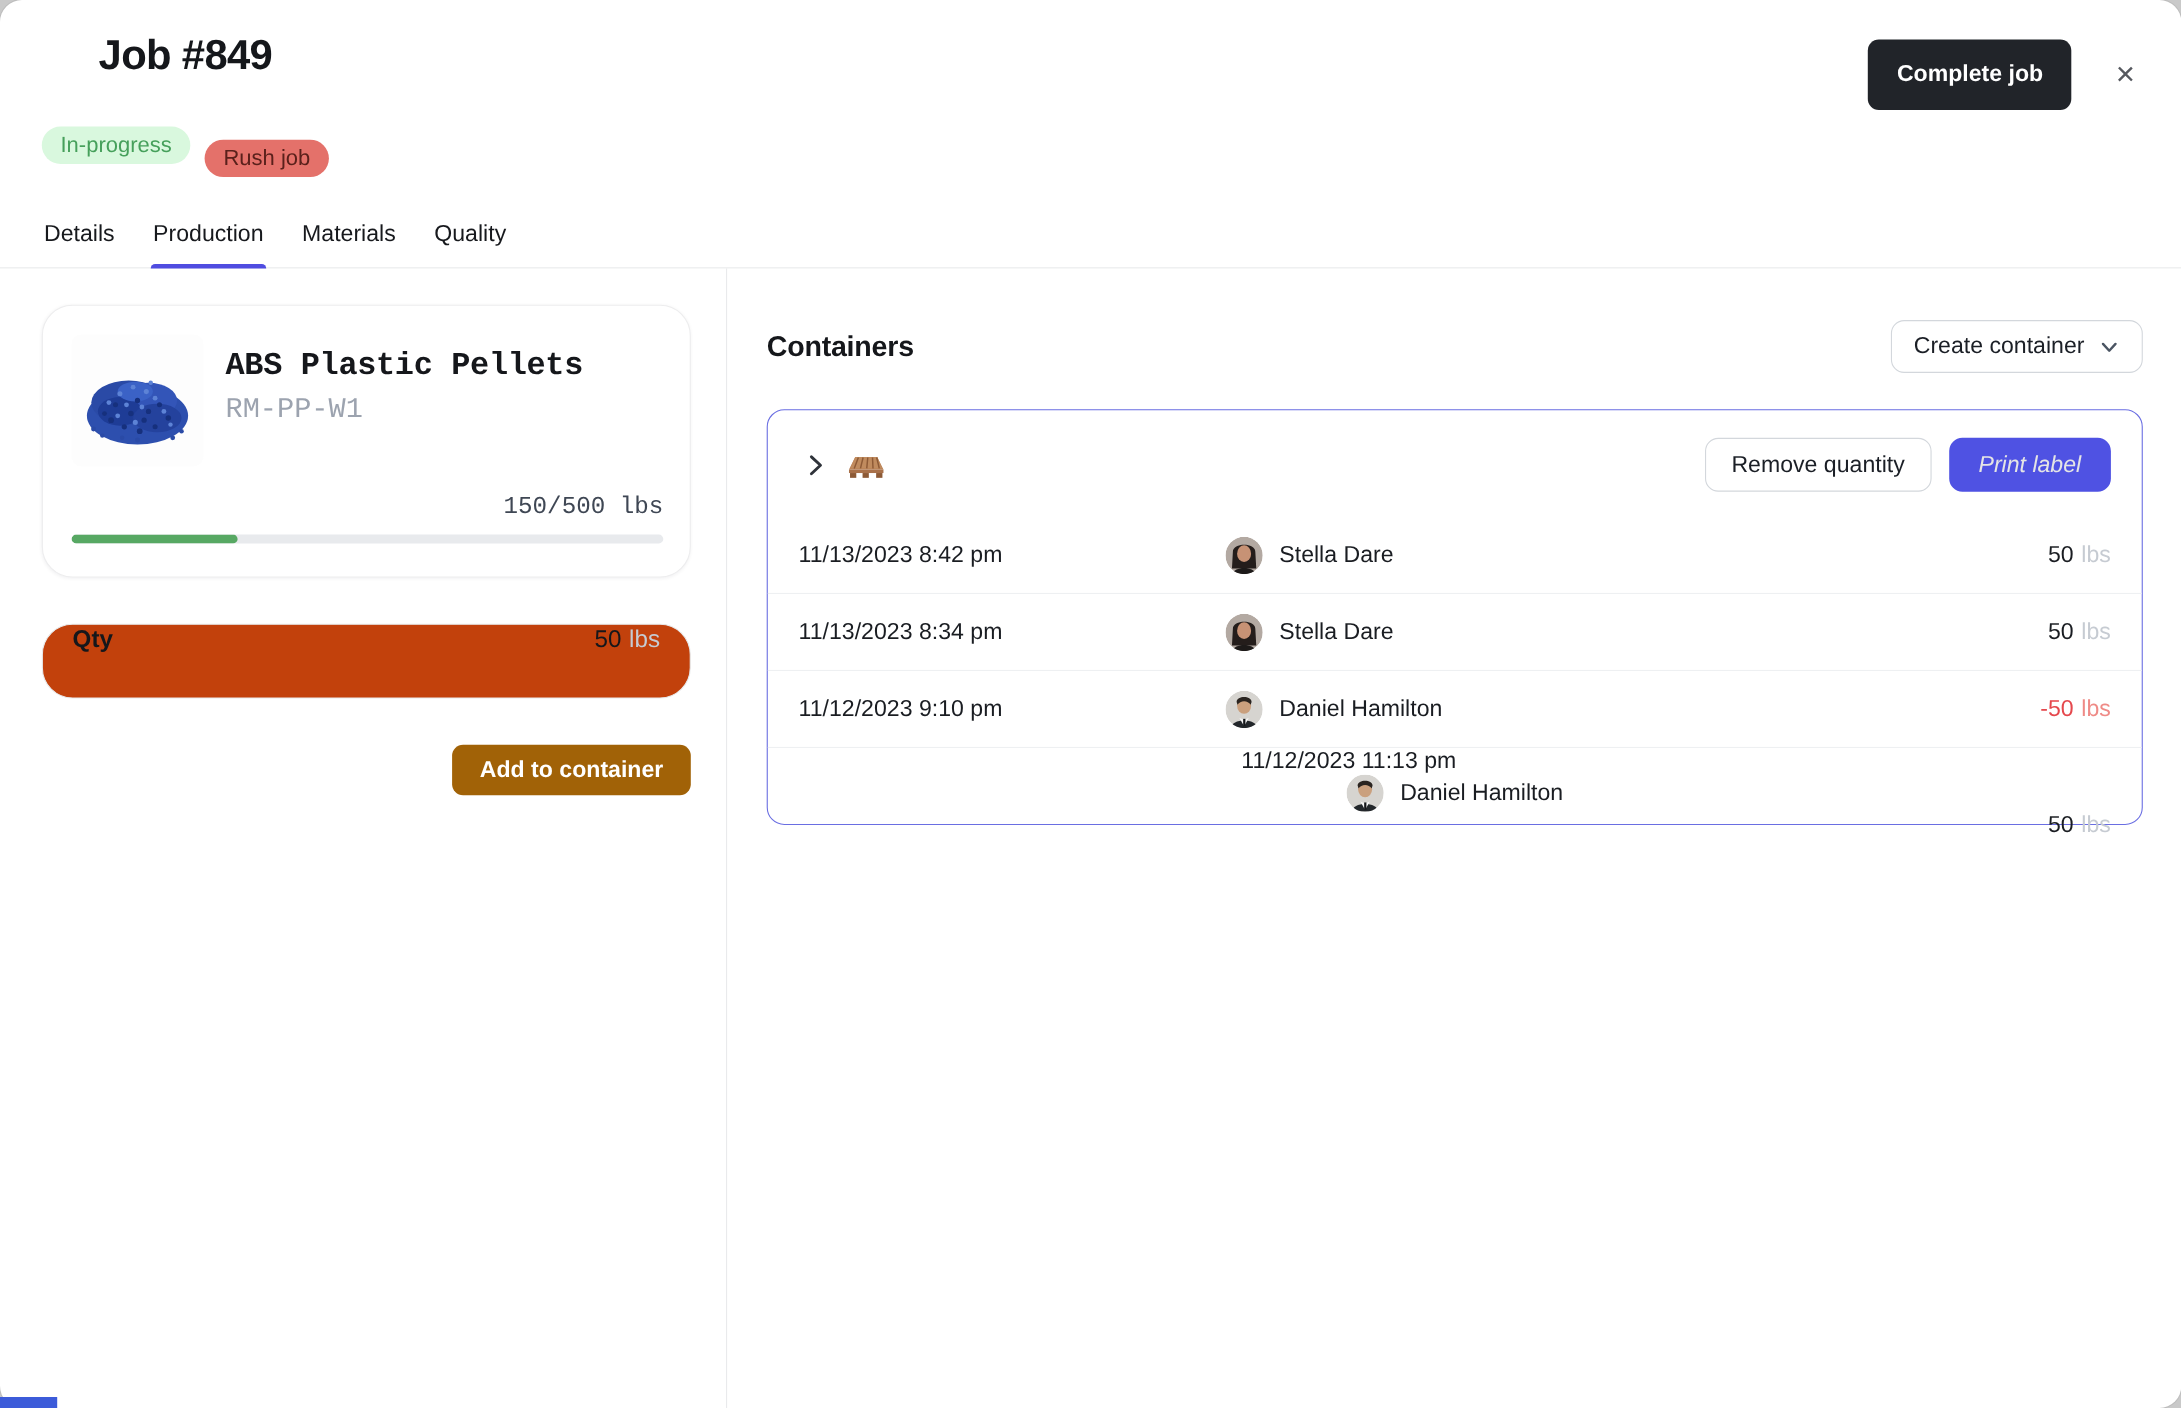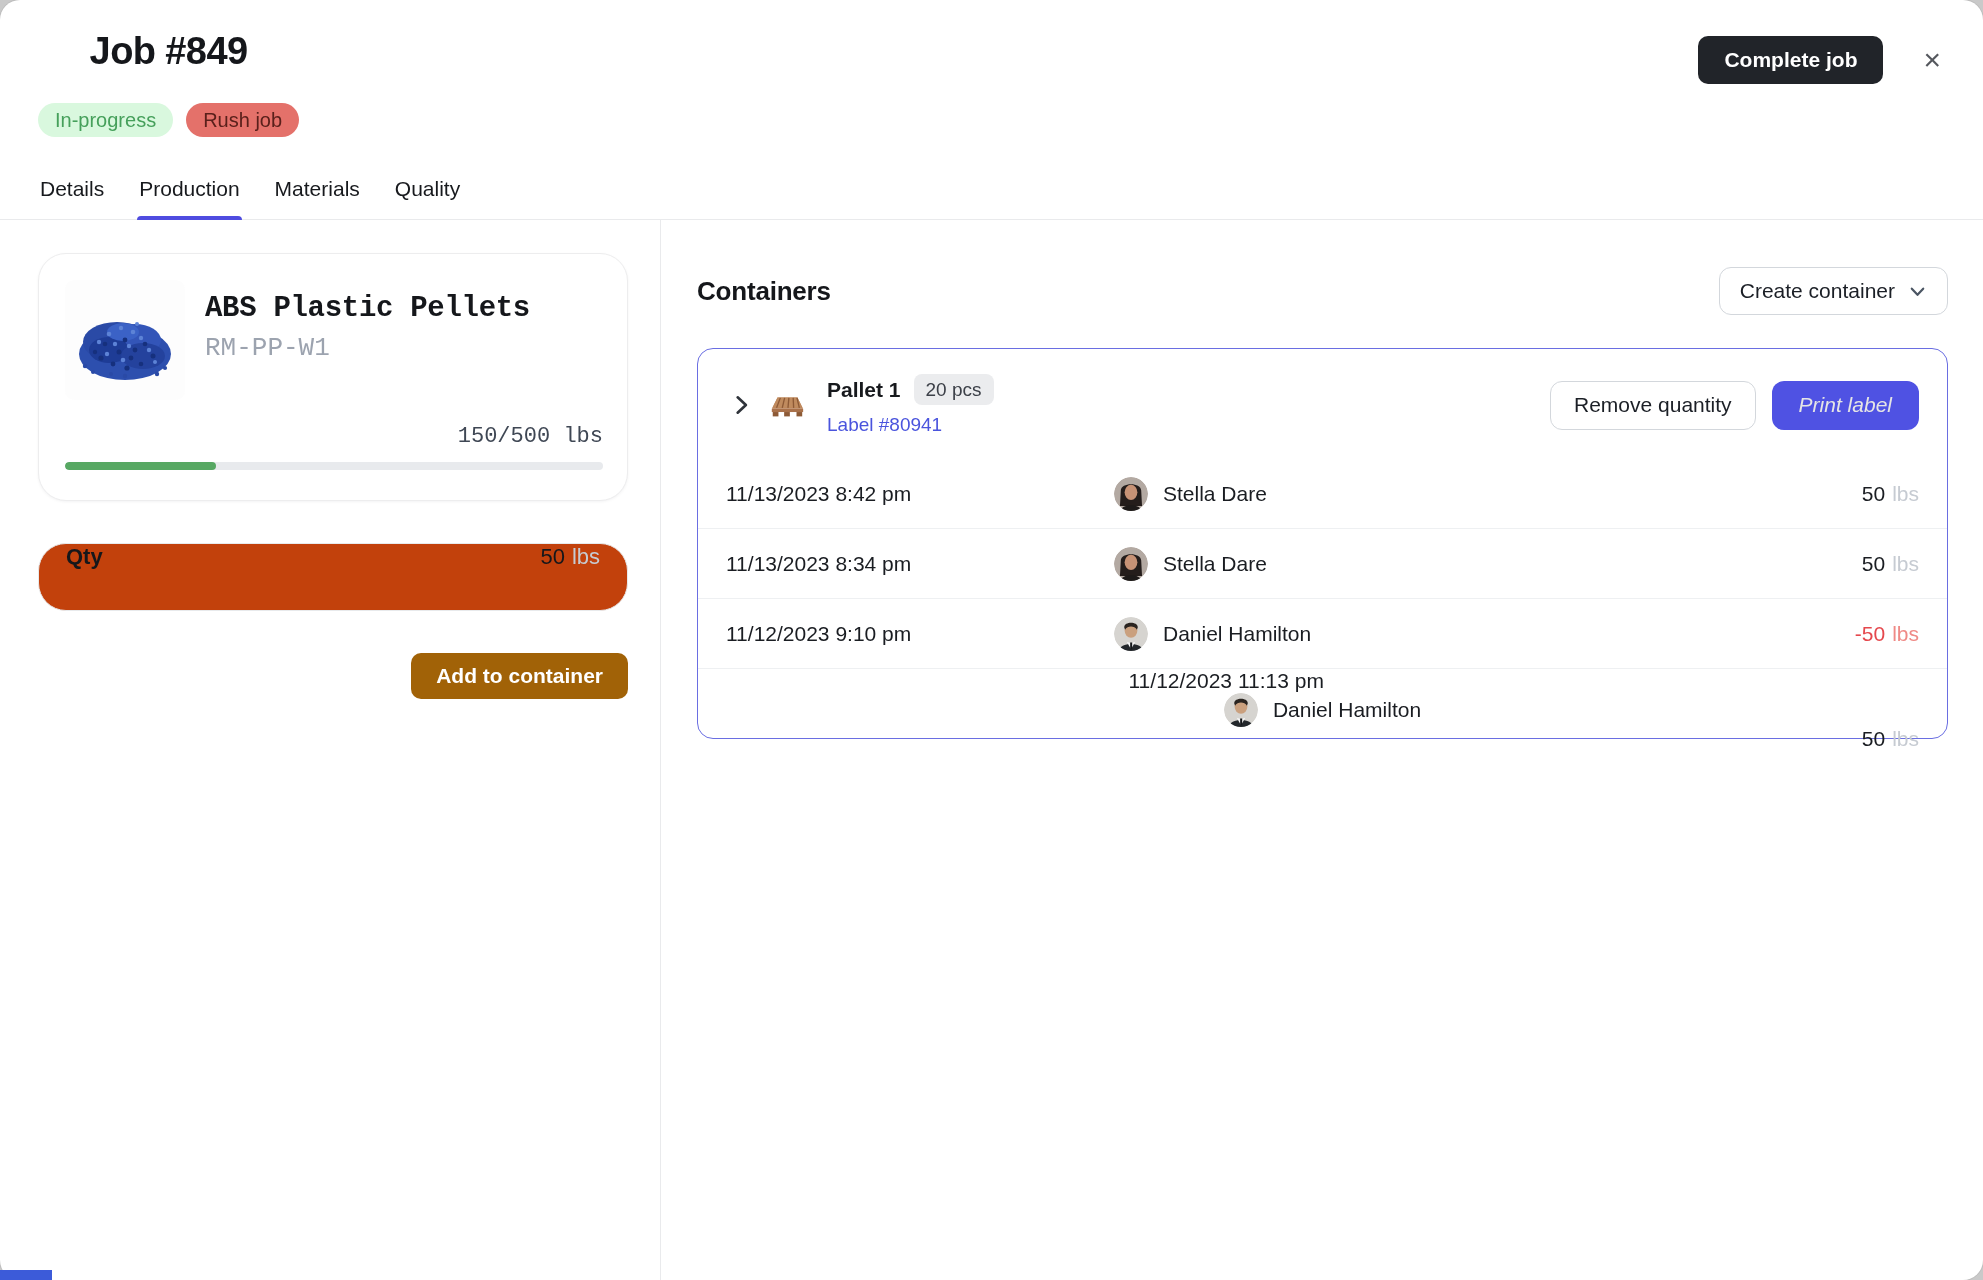--- a/index.html
+++ b/index.html
@@ -15,24 +15,24 @@
   }
   .bottom-accent{position:absolute;left:0;bottom:0;width:52px;height:10px;background:#3c5bd9;z-index:5;}
 
   
   .hdr{display:flex;align-items:flex-start;padding:30px 42px 0 38px;}
   .hdr-left{display:flex;align-items:center;gap:26px;flex-direction:column;}
   .job-title{font-size:38px;font-weight:700;color:#15171b;letter-spacing:-.6px;}
   .badges{display:flex;gap:13px;margin-top:4px;align-items:center;}
   .badge{font-size:20px;font-weight:500;border-radius:999px;padding:7px 17px;line-height:1;}
   .badge.green{background:#d9f8de;color:#46a05b;}
-  .badge.red{background:#e4716a;color:#5a201b;}
+  .badge.red{background:#e4716a;color:#5a201b;margin-top:24px;}
   .hdr-right{margin-left:auto;display:flex;align-items:center;gap:40px;margin-top:6px;}
   .btn{border:none;cursor:pointer;font-family:inherit;display:inline-flex;align-items:center;justify-content:center;}
-  .btn-dark{background:#212429;color:#fff;font-size:21px;font-weight:600;border-radius:10px;height:48px;padding:0 26px;}
+  .btn-dark{background:#212429;color:#fff;font-size:21px;font-weight:600;border-radius:10px;height:64px;padding:0 26px;}
   .close-x{font-size:30px;color:#55585e;line-height:1;cursor:pointer;font-weight:400;}
 
   
   .tabs{display:flex;gap:31px;padding:0 38px;margin-top:40px;border-bottom:1px solid #e9eaec;}
   .tab{position:relative;font-size:21px;color:#17191d;padding:0 2px 18px 2px;cursor:pointer;}
   .tab.active::after{content:"";position:absolute;left:0;right:0;bottom:-1px;height:4px;background:#4f4ce0;border-radius:4px 4px 0 0;}
 
   
   .main{display:flex;height:1083px;}
   .left-col{width:661px;box-sizing:border-box;border-right:1px solid #e9eaec;padding:33px 32px 0 38px;display:flex;flex-direction:column;}
@@ -215,27 +215,20 @@
                 <line x1="22" y1="12.5" x2="21" y2="23"></line>
                 <line x1="26.5" y1="12.5" x2="27" y2="23"></line>
                 <line x1="30.5" y1="12.5" x2="33" y2="23"></line>
               </g>
               <rect x="4" y="24" width="33" height="3.4" fill="#a9714a"></rect>
               <rect x="5" y="27.4" width="6" height="4.6" fill="#8d5a36"></rect>
               <rect x="17" y="27.4" width="6" height="4.6" fill="#8d5a36"></rect>
               <rect x="30" y="27.4" width="6" height="4.6" fill="#8d5a36"></rect>
             </svg>
           </div>
-          <div class="cc-info">
-            <div class="cc-row1">
-              <span class="cc-name">Pallet 1</span>
-              <span class="pcs-badge">20 pcs</span>
-            </div>
-            <div class="cc-link">Label #80941</div>
-          </div>
           <div class="cc-actions">
             <button class="btn remove-btn">Remove quantity</button>
             <button class="btn print-btn">Print label</button>
           </div>
         </div>
 
 
         <div class="trow">
           <div class="c-time">11/13/2023 8:42 pm</div>
           <div class="c-user">

